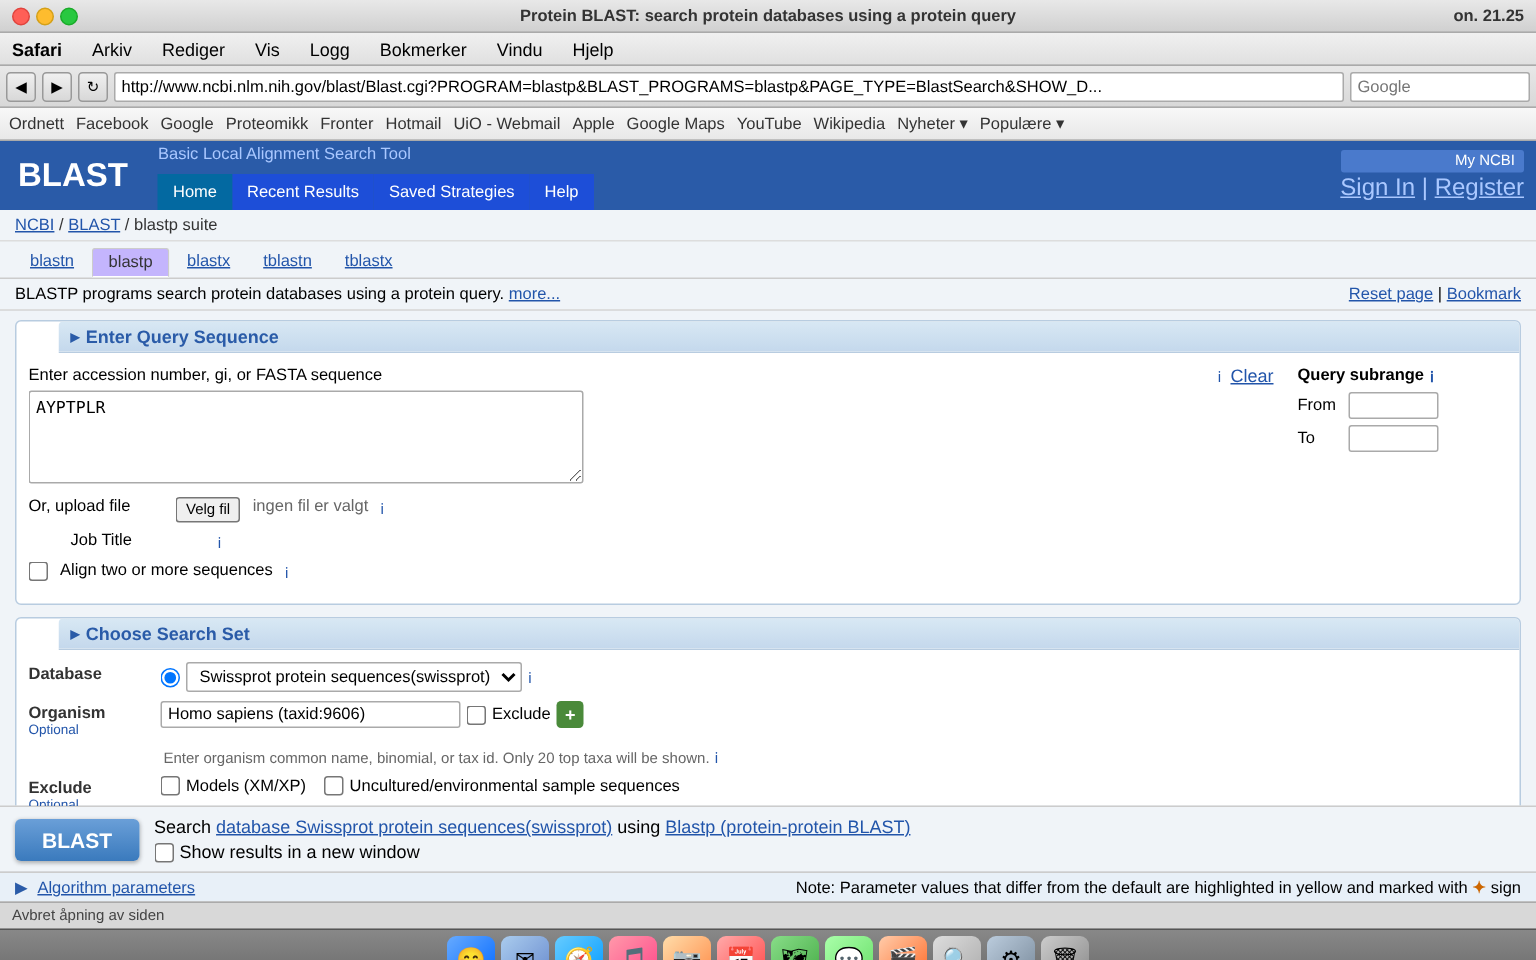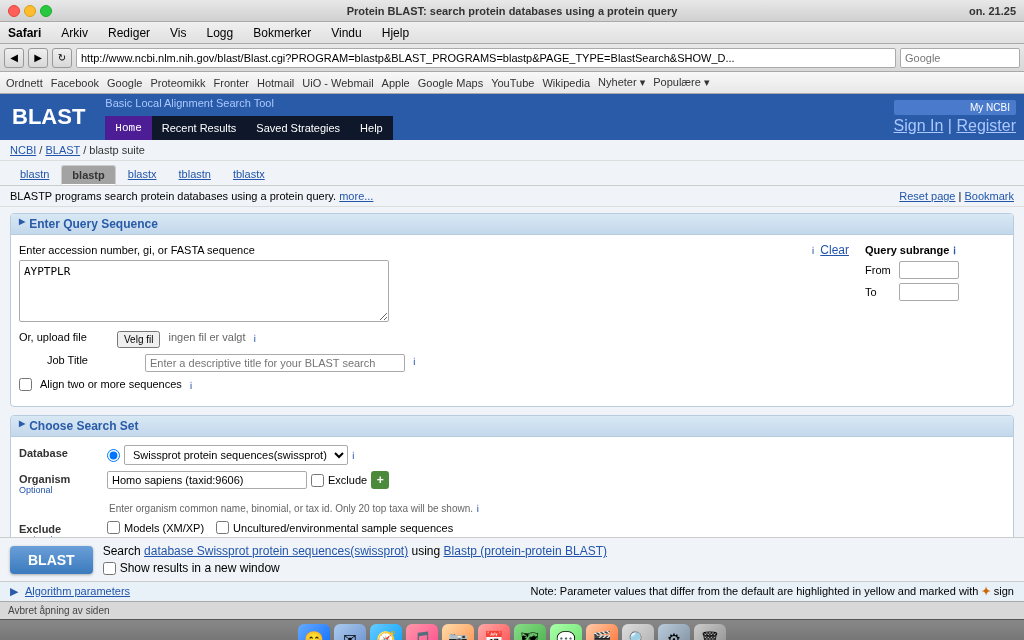--- a/index.html
+++ b/index.html
@@ -105,29 +105,29 @@
     }
     .blast-logo-text { font-size: 22px; font-weight: bold; color: white; }
     .blast-nav {
       display: flex;
       align-items: flex-end;
       padding-left: 8px;
       gap: 0;
     }
     .blast-nav-btn {
       padding: 4px 10px;
-      background: #0f172a;
+      background: #1d4ed8;
       color: white;
       font-size: 11px;
       cursor: pointer;
       border: none;
       height: 24px;
       display: flex; align-items: center;
     }
-    .blast-nav-btn.active { background: #4c1d95; font-family: Liberation Mono, monospace; }
+    .blast-nav-btn.active { background: #0369a1; }
     .blast-subtitle {
       flex: 1;
       display: flex;
       align-items: center;
       justify-content: center;
       color: #aac8ff;
       font-size: 11px;
     }
     .blast-mybar {
       display: flex;
@@ -163,26 +163,26 @@
     }
     .prog-tab {
       padding: 3px 10px;
       font-size: 11px;
       cursor: pointer;
       color: #2255aa;
       text-decoration: underline;
       border-radius: 3px 3px 0 0;
     }
     .prog-tab.active {
-      background: #a3a3a3;
+      background: #c4b5fd;
       color: #333;
       text-decoration: none;
       border: 1px solid #ccc;
       border-bottom: 1px solid white;
-      font-weight: bold;
+      font-weight: normal;
     }
 
     
     .main-content {
       background: #f0f4f8;
       padding: 6px 10px;
       overflow-y: auto;
       height: calc(640px - 22px - 22px - 28px - 22px - 46px - 22px - 22px - 22px - 26px);
     }
 
@@ -195,21 +195,22 @@
     }
     .section-header {
       background: linear-gradient(to bottom, #d8e8f4, #c4d8ec);
       padding: 3px 8px;
       font-size: 12px;
       font-weight: bold;
       color: #2a5ba8;
       border-radius: 3px 3px 0 0;
       border-bottom: 1px solid #b8cce0;
       display: flex;
-      align-items: flex-start;
+      align-items: center;
+      margin-left: 28px;
     }
     .section-header::before {
       content: '▶';
       font-size: 8px;
       margin-right: 4px;
       color: #2a5ba8;
     }
     .section-body { padding: 8px; }
 
     
@@ -450,21 +451,20 @@
           </div>
           <textarea rows="4" style="width: 370px;">AYPTPLR</textarea>
           <div class="form-row" style="margin-top:6px;">
             <span style="font-size:11px; min-width:90px;">Or, upload file</span>
             <button style="font-size:10px; padding:1px 5px;">Velg fil</button>
             <span style="font-size:11px; color:#666;">ingen fil er valgt</span>
             <span class="info-icon">ℹ</span>
           </div>
           <div class="form-row" style="margin-top:4px;margin-left:28px;">
             <span style="font-size:11px; min-width:90px;">Job Title</span>
-            <input type="text" style="width: 260px;" placeholder="Enter a descriptive title for your BLAST search">
             <span class="info-icon">ℹ</span>
           </div>
           <div class="form-row" style="margin-top:4px;">
             <input type="checkbox" style="">
             <span style="font-size:11px;">Align two or more sequences</span>
             <span class="info-icon">ℹ</span>
           </div>
         </div>
 
         <div style="min-width:140px; padding-top:0px;">

